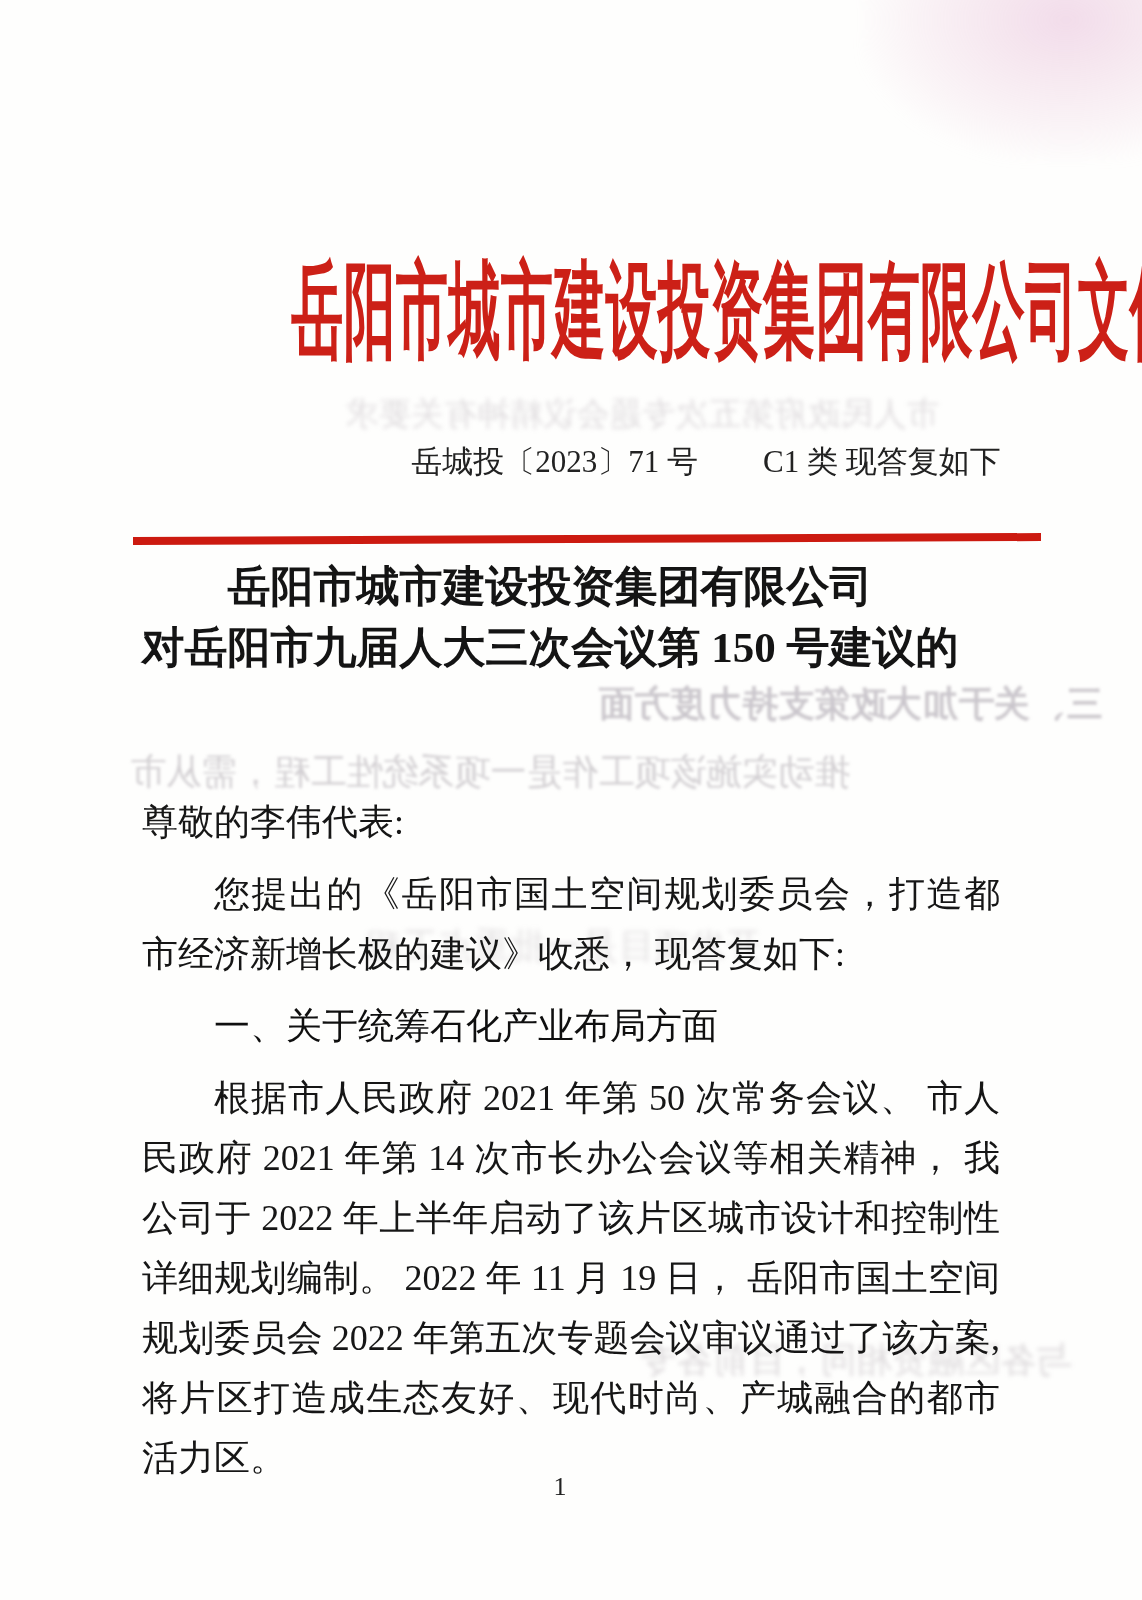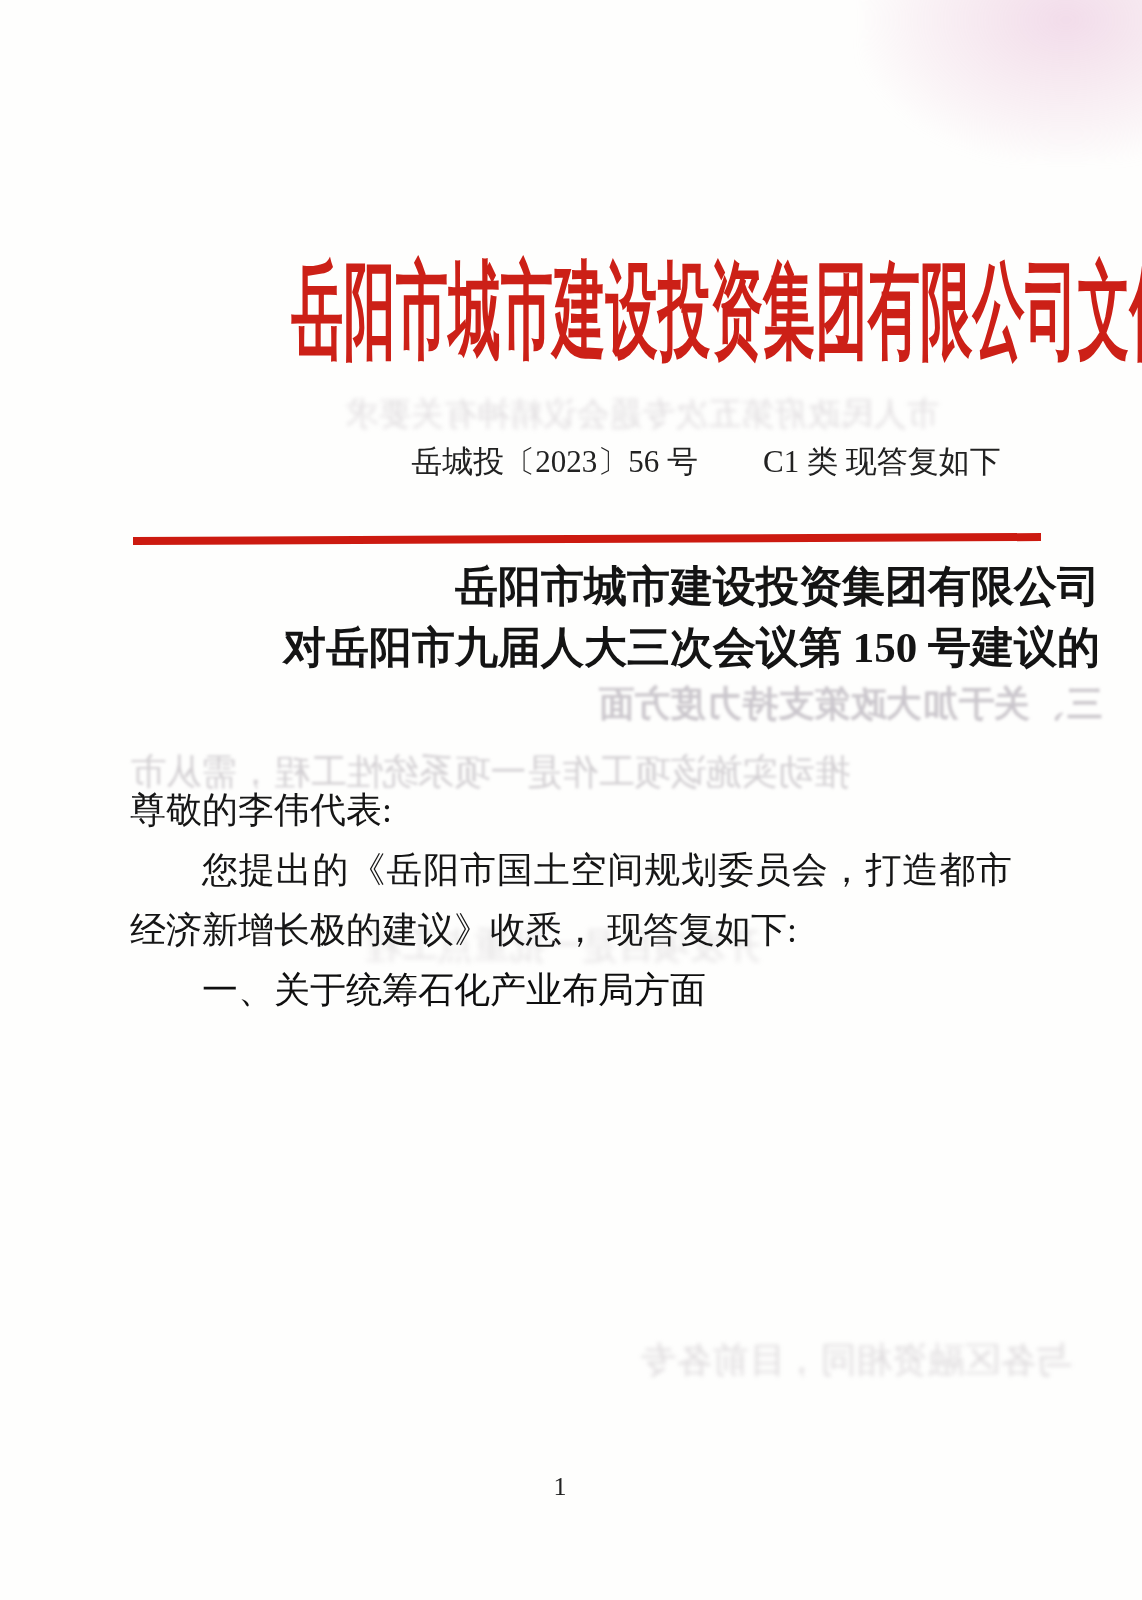--- a/index.html
+++ b/index.html
@@ -53,38 +53,38 @@
     top: 535px; left: 133px;
     width: 908px; height: 8px;
     background: #cc1a10;
     transform: rotate(-0.25deg);
   }
   
   .doc-title {
     position: absolute;
     top: 556px; left: 0;
     width: 1100px;
-    text-align: right;
+    text-align: center;
     font-size: 43px;
     font-weight: bold;
     line-height: 61px;
     color: #141414;
   }
   
   .body-text {
     position: absolute;
     top: 780px; left: 130px;
     width: 882px;
     font-size: 36px;
     line-height: 60px;
     text-align: justify;
     text-justify: inter-ideograph;
     color: #161616;
   }
-  .body-text p { margin: 0; }
+  .body-text p { margin: 12px; }
   .p-indent { text-indent: 2em; }
   .p-heading {
     text-indent: 2em;
     font-family: "Liberation Sans", sans-serif;
     font-weight: normal;
     color: #0f0f0f;
   }
   
   .page-number {
     position: absolute;
@@ -115,36 +115,37 @@
 
 <div class="page">
 
   <div class="corner-smudge"></div>
 
   <div class="bleed bleed-0">市人民政府第五次专题会议精神有关要求</div>
 
   <h1 class="org-title" style="margin:0;">岳阳市城市建设投资集团有限公司文件</h1>
 
   <div class="doc-meta">
-    <span class="doc-number">岳城投〔2023〕56 号</span><span class="classification">C1 类 现答复如下</span>
+    <span class="doc-number">岳城投〔2023〕71 号</span><span class="classification">C1 类 现答复如下</span>
   </div>
 
   <div class="red-line"></div>
 
   <div class="doc-title">
     <div>岳阳市城市建设投资集团有限公司</div>
     <div>对岳阳市九届人大三次会议第 150 号建议的</div>
   </div>
 
   <div class="bleed bleed-1">三、关于加大政策支持力度方面</div>
   <div class="bleed bleed-2">推动实施该项工作是一项系统性工程，需从市</div>
   <div class="bleed bleed-3">开发项目是一批重点工程</div>
   <div class="bleed bleed-4">与各区融资相同，目前各专</div>
 
   <div class="body-text">
     <p>尊敬的李伟代表:</p>
     <p class="p-indent">您提出的《岳阳市国土空间规划委员会，打造都市经济新增长极的建议》收悉， 现答复如下:</p>
     <p class="p-heading">一、关于统筹石化产业布局方面</p>
+    <p class="p-indent">根据市人民政府 2021 年第 50 次常务会议、 市人民政府 2021 年第 14 次市长办公会议等相关精神， 我公司于 2022 年上半年启动了该片区城市设计和控制性详细规划编制。 2022 年 11 月 19 日， 岳阳市国土空间规划委员会 2022 年第五次专题会议审议通过了该方案,将片区打造成生态友好、现代时尚、产城融合的都市活力区。</p>
   </div>
 
   <div class="page-number">1</div>
 
 </div>
 
 </body></html>

